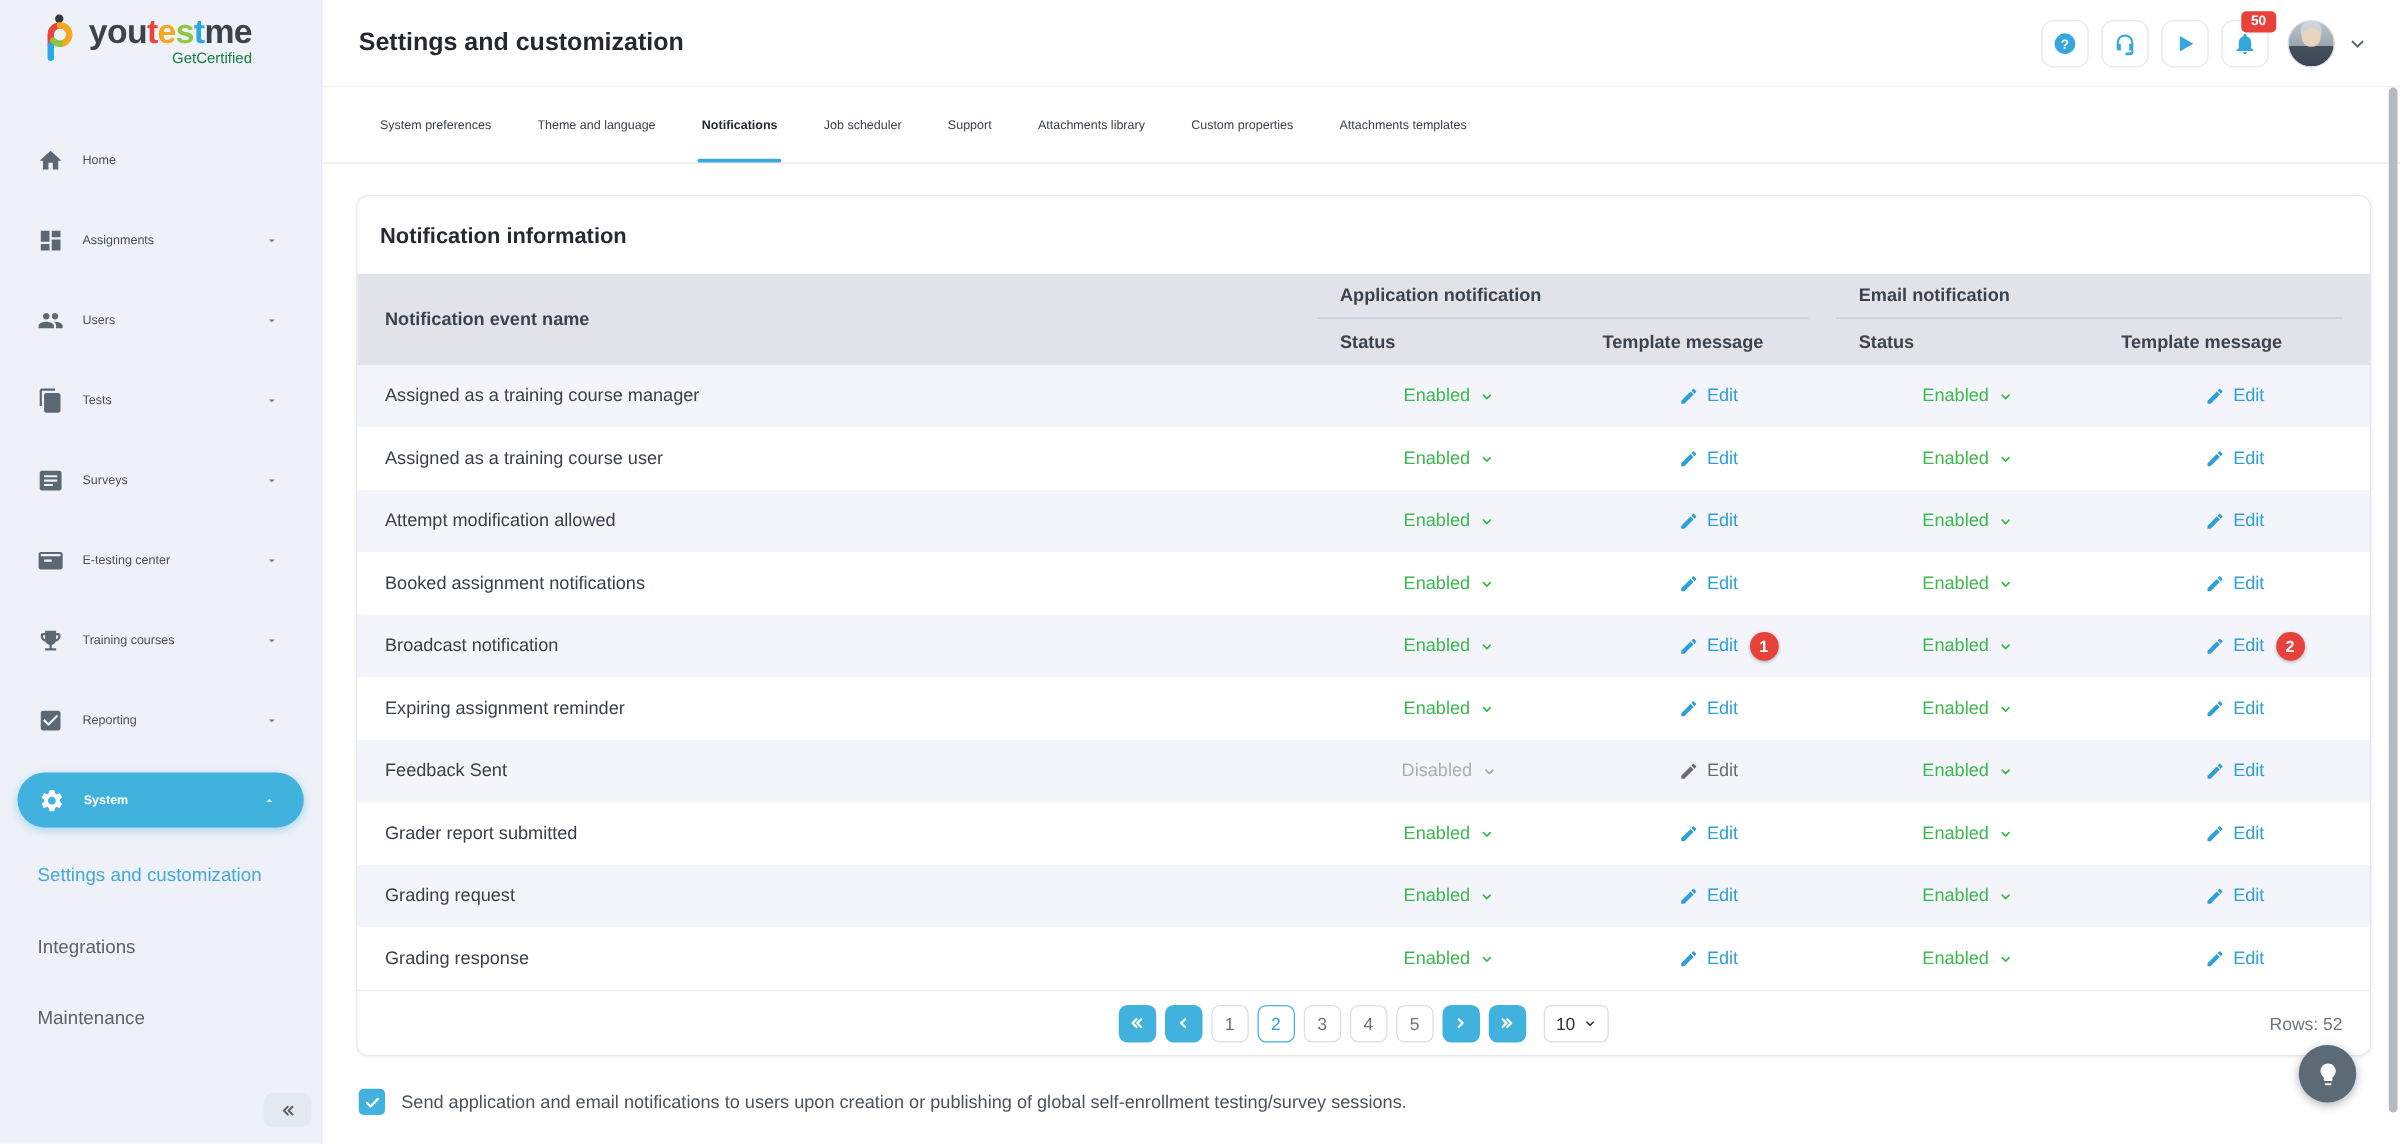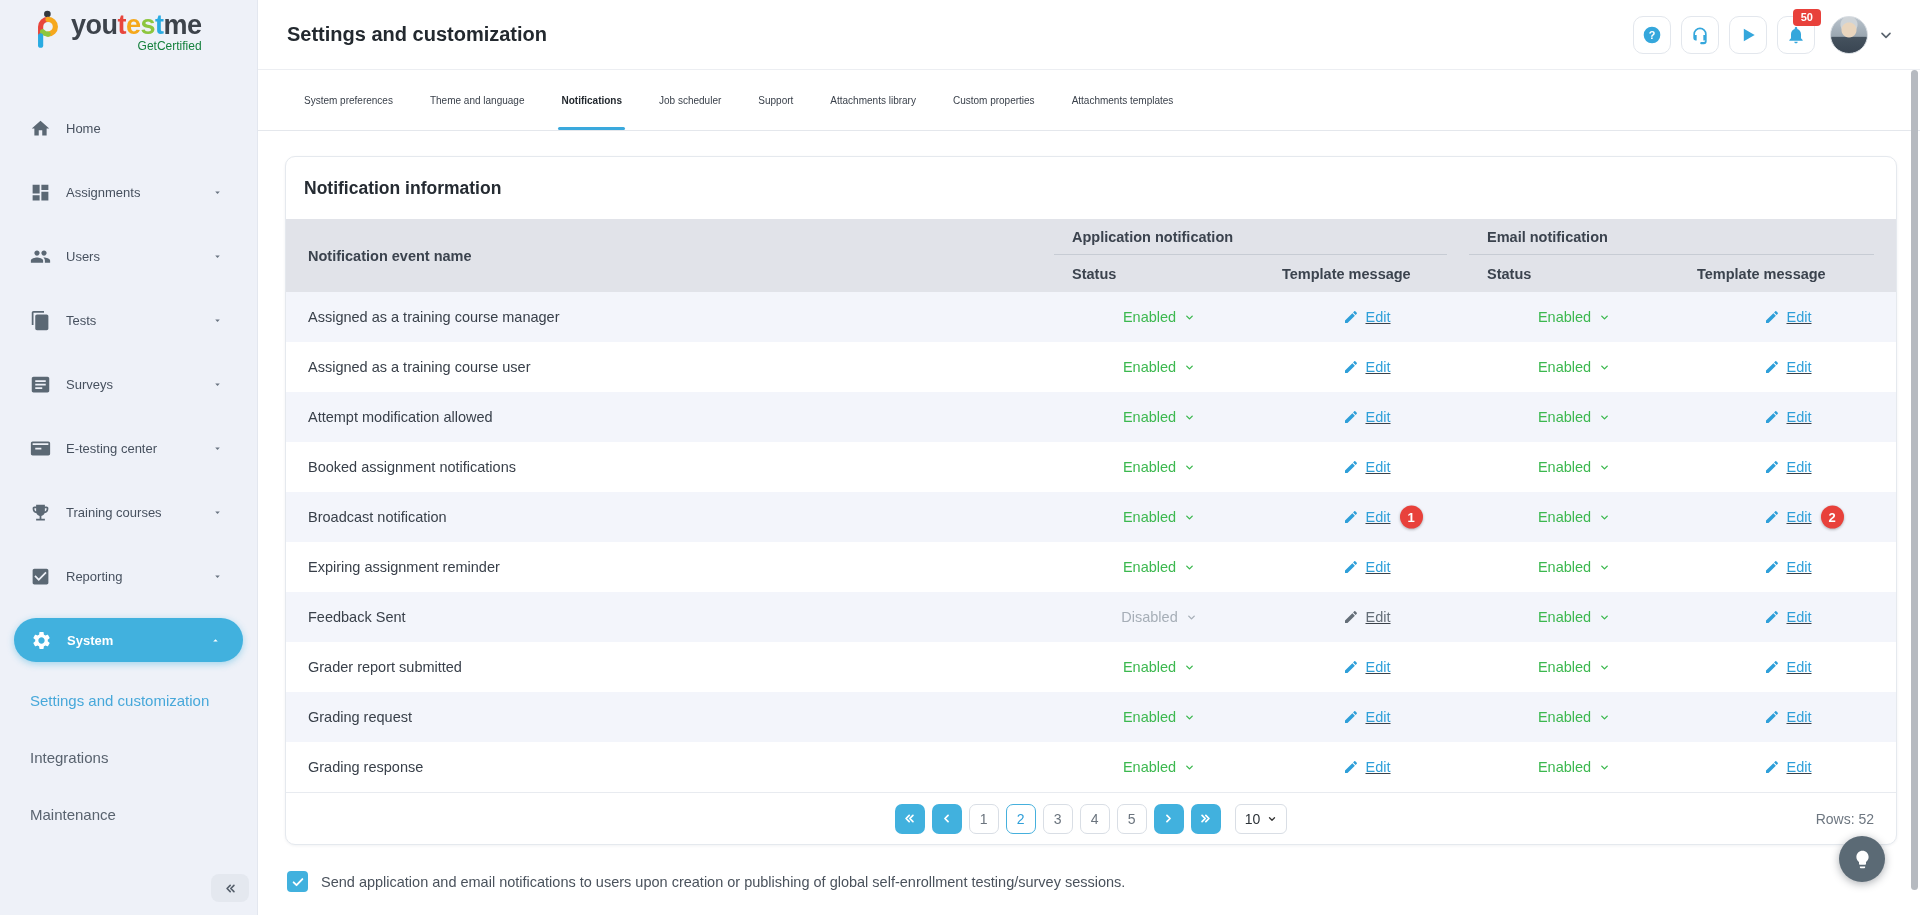--- a/index.html
+++ b/index.html
@@ -4,27 +4,27 @@
 <style>
   * { margin:0; padding:0; box-sizing:border-box; }
   html,body { width:1920px; height:915px; }
   body { position:relative; font-family:"Liberation Sans",sans-serif; background:#fff; overflow:hidden; color:#3a4149; }
 
   .icn { display:inline-flex; align-items:center; justify-content:center; }
   .icn svg { width:100%; height:100%; display:block; }
 
   
   .sidebar { position:absolute; left:0; top:0; width:258px; height:915px; background:#eef1f8; border-right:1px solid #e3e7ef; }
-  .logo-row { display:flex; align-items:center; padding:9px 0 0 32px; gap:7px; }
+  .logo-row { display:flex; align-items:flex-end; padding:9px 0 0 32px; gap:7px; }
   .logo-mark { width:32px; height:42px; }
   .logo-text { display:flex; flex-direction:column; }
   .logo-word { font-size:27px; font-weight:700; letter-spacing:-0.5px; line-height:32px; }
   .logo-sub { font-size:12px; color:#15803d; text-align:right; margin-top:-2px; }
   .nav-list { margin-top:43px; }
-  .nav-item { height:64px; display:flex; align-items:center; padding:0 34px 0 30px; color:#47515f; font-size:13px; cursor:pointer; }
+  .nav-item { height:64px; display:flex; align-items:center; padding:0 34px 0 30px; color:#47515f; font-size:10px; cursor:pointer; }
   .nav-icn { width:21px; height:21px; color:#5b6874; margin-right:15px; flex:0 0 auto; }
   .nav-chev { width:11px; height:11px; margin-left:auto; color:#6a7582; }
   .nav-item.active { height:44px; margin:10px 14px; border-radius:24px; background:#41b1de; color:#fff; padding:0 22px 0 17px; box-shadow:0 2px 7px rgba(65,177,222,.45); font-weight:700; }
   .nav-item.active .nav-icn, .nav-item.active .nav-chev { color:#fff; }
   .sub-list { }
   .sub-item { height:57px; display:flex; align-items:center; padding-left:30px; font-size:15px; color:#59636f; cursor:pointer; }
   .sub-item.active { color:#47a8da; }
   .collapse-btn { position:absolute; right:8px; bottom:13px; width:38px; height:28px; border-radius:8px; background:#e4e8ef; color:#555f6b; display:flex; align-items:center; justify-content:center; cursor:pointer; }
   .collapse-btn .icn { width:15px; height:15px; }
 
@@ -65,21 +65,21 @@
   .h-group { display:flex; align-items:center; padding-left:18px; font-size:14.5px; font-weight:700; border-bottom:1px solid #c7ccd4; margin-right:22px; }
   .h-subs { display:grid; grid-template-columns:210px 205px 210px 1fr; height:37px; align-items:center; }
   .h-sub { padding-left:18px; font-size:14.5px; font-weight:700; }
 
   .trow { display:grid; grid-template-columns:768px 210px 205px 210px 1fr; height:50px; align-items:center; background:#fff; }
   .trow.alt { background:#f3f5fb; }
   .c-name { padding-left:22px; font-size:14.5px; color:#39404a; }
   .c-status { display:flex; align-items:center; justify-content:center; gap:8px; font-size:14.5px; color:#3cb84f; cursor:pointer; }
   .c-status .st-chev { width:11px; height:11px; }
   .c-status.disabled { color:#a6aeb7; }
-  .c-edit { position:relative; display:flex; align-items:center; justify-content:center;text-decoration:underline; }
+  .c-edit { position:relative; display:flex; align-items:center; justify-content:center; }
   .edit-group { display:inline-flex; align-items:center; gap:7px; color:#2e9fd9; font-size:14.5px; cursor:pointer; }
   .edit-group .pen { width:16px; height:16px; }
   .c-edit.disabled .edit-group { color:#646e78; }
   .num-badge { position:absolute; left:calc(50% + 33px); top:50%; transform:translateY(-50%); width:23px; height:23px; border-radius:50%; background:#e8413b; color:#fff; font-size:13px; font-weight:700; display:flex; align-items:center; justify-content:center; box-shadow:0 1px 3px rgba(0,0,0,.3); }
 
   .pagi-row { height:52px; border-top:1px solid #e8ebf0; display:flex; align-items:center; justify-content:center; gap:7px; position:relative; }
   .pg-btn { min-width:30px; height:30px; border-radius:7px; display:flex; align-items:center; justify-content:center; font-size:14px; cursor:pointer; }
   .pg-nav { background:#41b1de; color:#fff; }
   .pg-nav .icn { width:15px; height:15px; }
   .pg-page { background:#fff; border:1px solid #d9dee5; color:#6b747e; }

